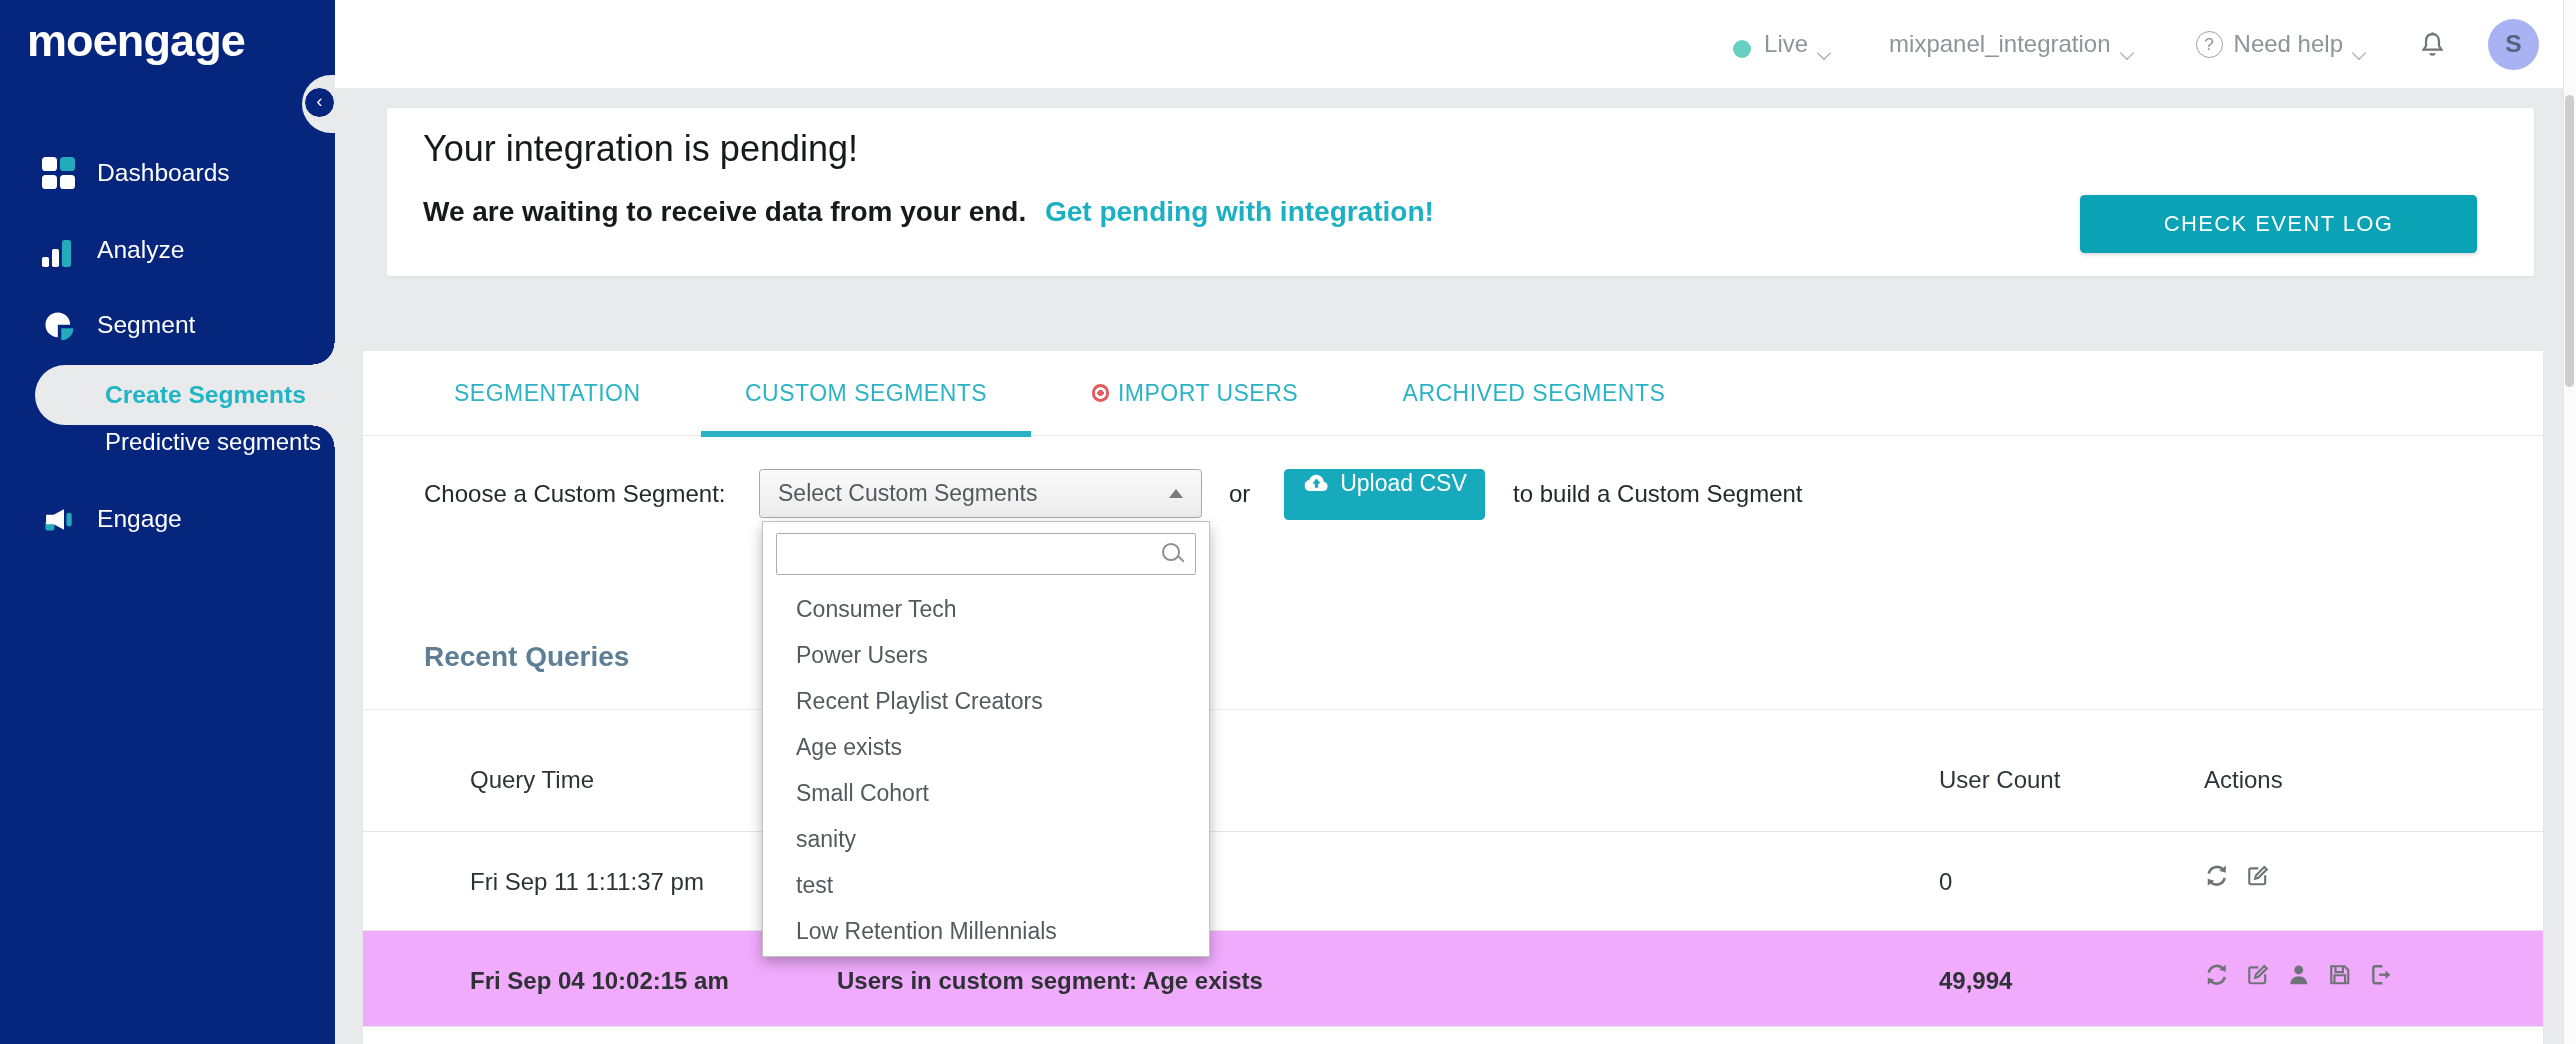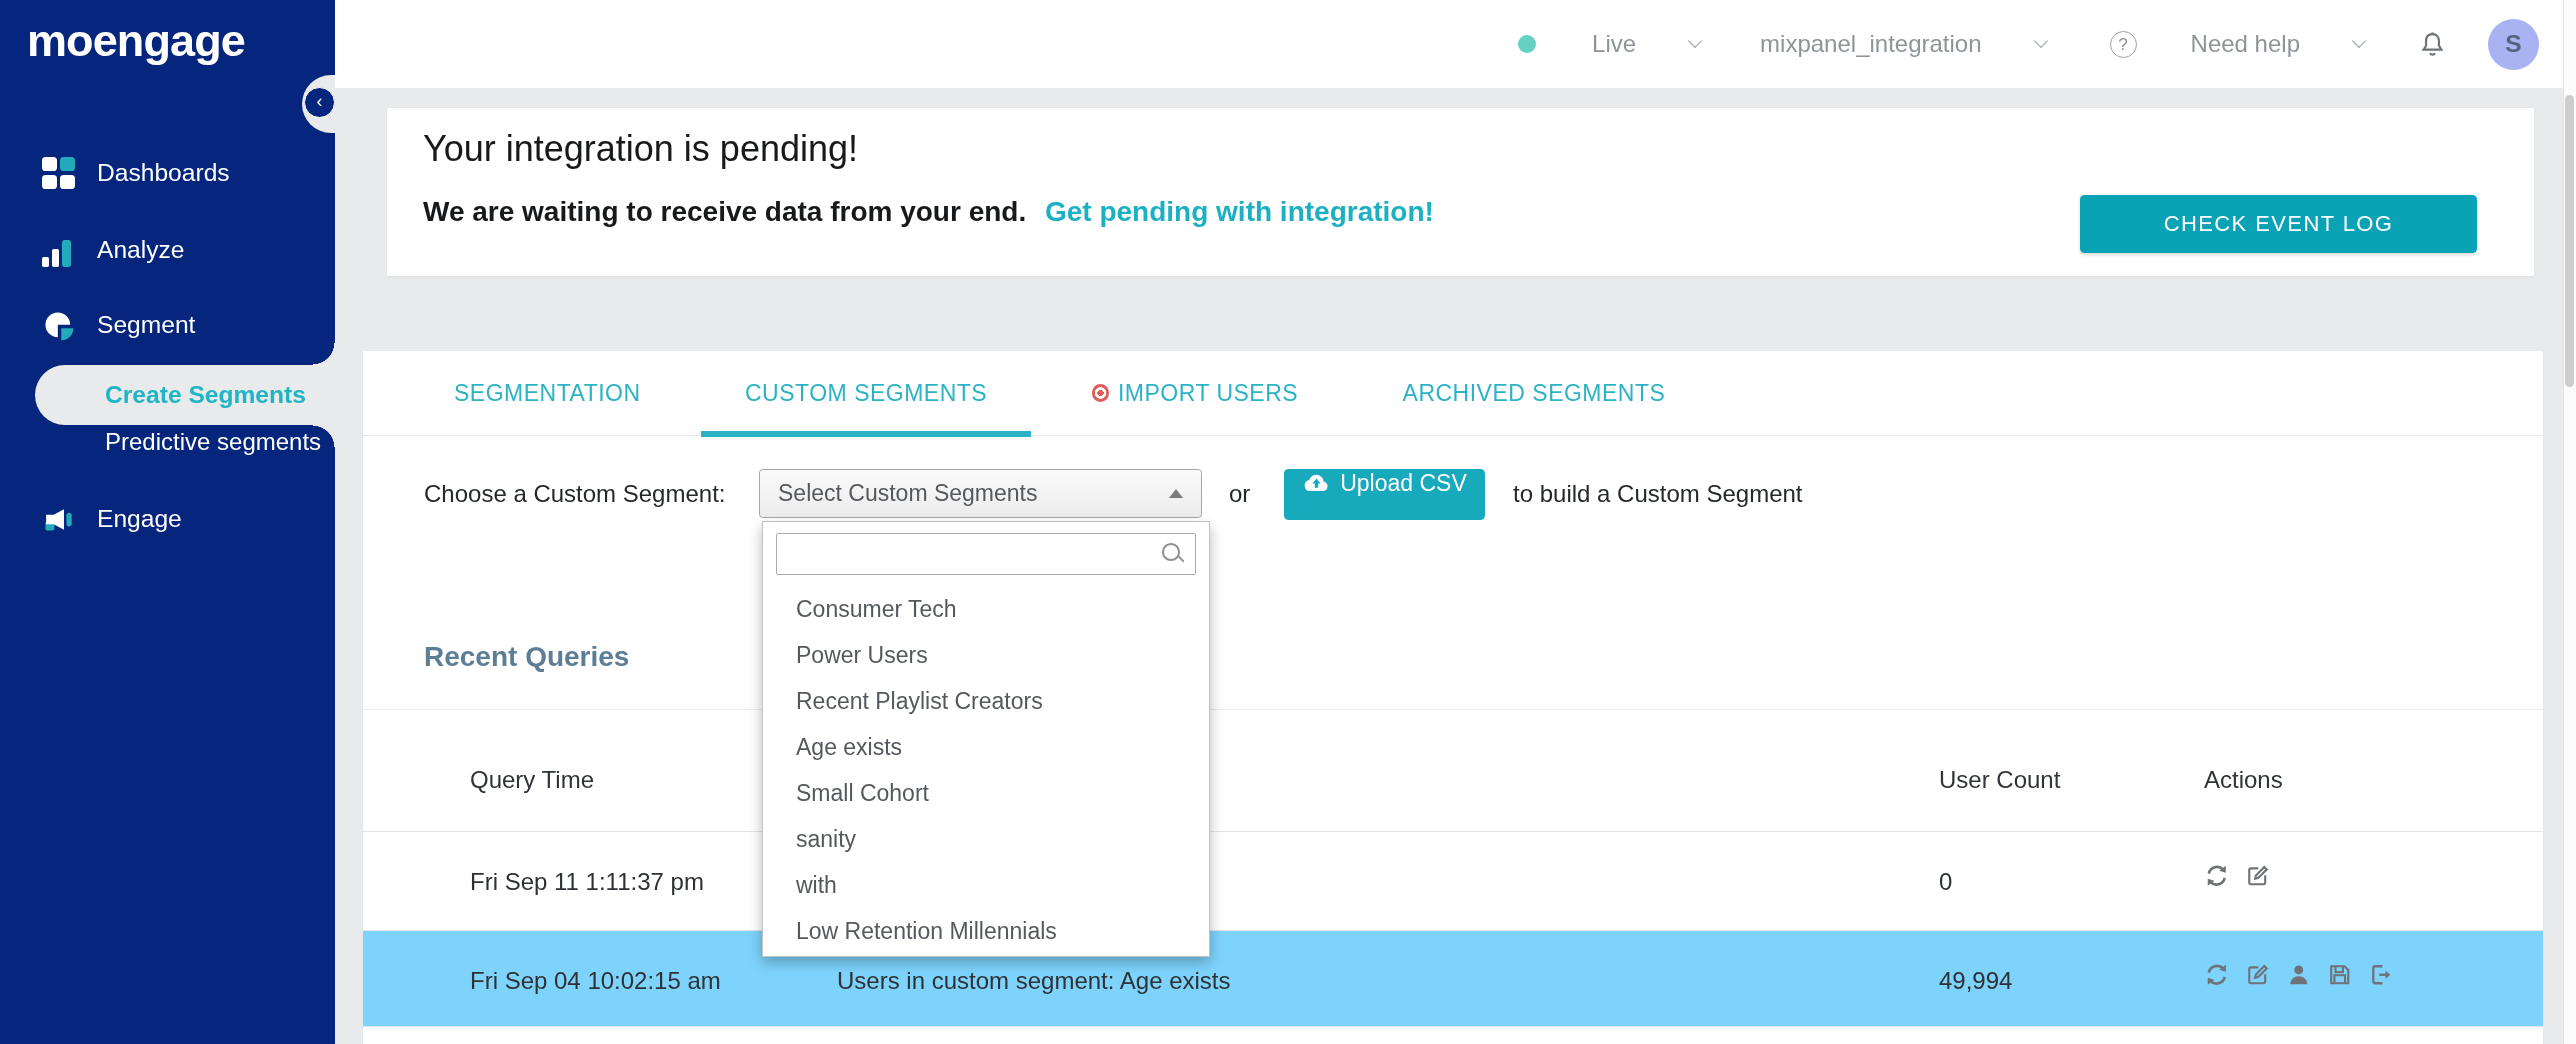--- a/index.html
+++ b/index.html
@@ -3,21 +3,21 @@
 <meta charset="utf-8">
 <style>
   html,body{margin:0;padding:0;background:#E9EAEB;}
   *{box-sizing:border-box;}
   .page{position:relative;width:2576px;height:1045px;background:#E9EAEB;overflow:hidden;
         font-family:"Liberation Sans",sans-serif;}
 
   
   .topbar{position:absolute;left:335px;top:0;width:2228px;height:88px;background:#fff;
           display:flex;align-items:center;justify-content:flex-end;padding-right:24px;color:#8F9499;}
-  .tb-group{display:flex;align-items:center;font-size:24px;cursor:pointer;gap:43px;}
+  .tb-group{display:flex;align-items:flex-end;font-size:24px;cursor:pointer;}
   .caret{width:10px;height:10px;border-right:1.8px solid #9AA0A5;border-bottom:1.8px solid #9AA0A5;
          transform:rotate(45deg);margin-left:11px;margin-top:-5.5px;}
   .live-dot{width:18px;height:18px;border-radius:50%;background:#66D1C2;margin-right:12.8px;}
   .q-circle{width:27px;height:27px;border-radius:50%;border:1.8px solid #9AA0A5;display:flex;
             align-items:center;justify-content:center;font-size:17.3px;margin-right:11px;color:#8F9499;}
   .bell{color:#6F7478;margin:0 0 0 53px;display:flex;}
   .avatar{width:51px;height:51px;border-radius:50%;background:#A9B3F3;color:#55637F;
           display:flex;align-items:center;justify-content:center;font-size:24.6px;font-weight:600;margin-left:40px;}
   .sp1{margin-left:60px;} .sp2{margin-left:64px;}
 
@@ -80,21 +80,21 @@
   .suffix-text{position:absolute;left:1150px;top:129px;font-size:24px;color:#26292B;}
 
   .rq-title{position:absolute;left:61px;top:290px;font-size:28px;font-weight:700;color:#5E7E95;}
   .rq-divider{position:absolute;left:0;right:0;top:358px;border-top:1.8px solid #ECECEC;}
   .thead{position:absolute;left:0;right:0;top:358px;height:122px;font-size:24px;color:#303438;font-weight:500;}
   .th-time{position:absolute;left:107px;top:57px;}
   .th-count{position:absolute;left:1576px;top:57px;}
   .th-actions{position:absolute;left:1841px;top:57px;}
   .trow{position:absolute;left:0;right:0;font-size:24px;color:#2E3235;}
   .row1{top:480px;height:98px;border-top:0.9px solid #E4E4E4;background:#fff;}
-  .row2{top:579px;height:97px;border-top:0.9px solid #E4E4E4;border-bottom:1.8px solid #E3E3E3;background:#7dd3fc;}
+  .row2{top:579px;height:97px;border-top:0.9px solid #E4E4E4;border-bottom:1.8px solid #E3E3E3;background:#f0abfc;font-weight:bold;}
   .c-time{position:absolute;left:107px;top:36px;}
   .c-query{position:absolute;left:474px;top:36px;}
   .c-count{position:absolute;left:1576px;top:36px;}
   .c-actions{position:absolute;left:1841px;top:31px;display:flex;gap:15.5px;color:#6F7377;}
   .act{width:25.5px;height:25.5px;cursor:pointer;display:flex;}
   .act svg{width:25.5px;height:25.5px;}
 
   
   .dd-panel{position:absolute;left:762px;top:521px;width:448px;height:436px;background:#fff;
             border:0.9px solid #C2C2C2;box-shadow:0 5.5px 12.8px rgba(0,0,0,.28);z-index:40;}
@@ -322,21 +322,21 @@
       <input type="text" placeholder="" style="">
       <span class="mag"></span>
     </div>
     <div class="dd-list">
       <div class="dd-item">Consumer Tech</div>
       <div class="dd-item">Power Users</div>
       <div class="dd-item">Recent Playlist Creators</div>
       <div class="dd-item">Age exists</div>
       <div class="dd-item">Small Cohort</div>
       <div class="dd-item">sanity</div>
-      <div class="dd-item">with</div>
+      <div class="dd-item">test</div>
       <div class="dd-item">Low Retention Millennials</div>
     </div>
   </div>
 
   <div class="scroll-track">
     <div class="scroll-thumb"></div>
   </div>
 
 </div>
 

